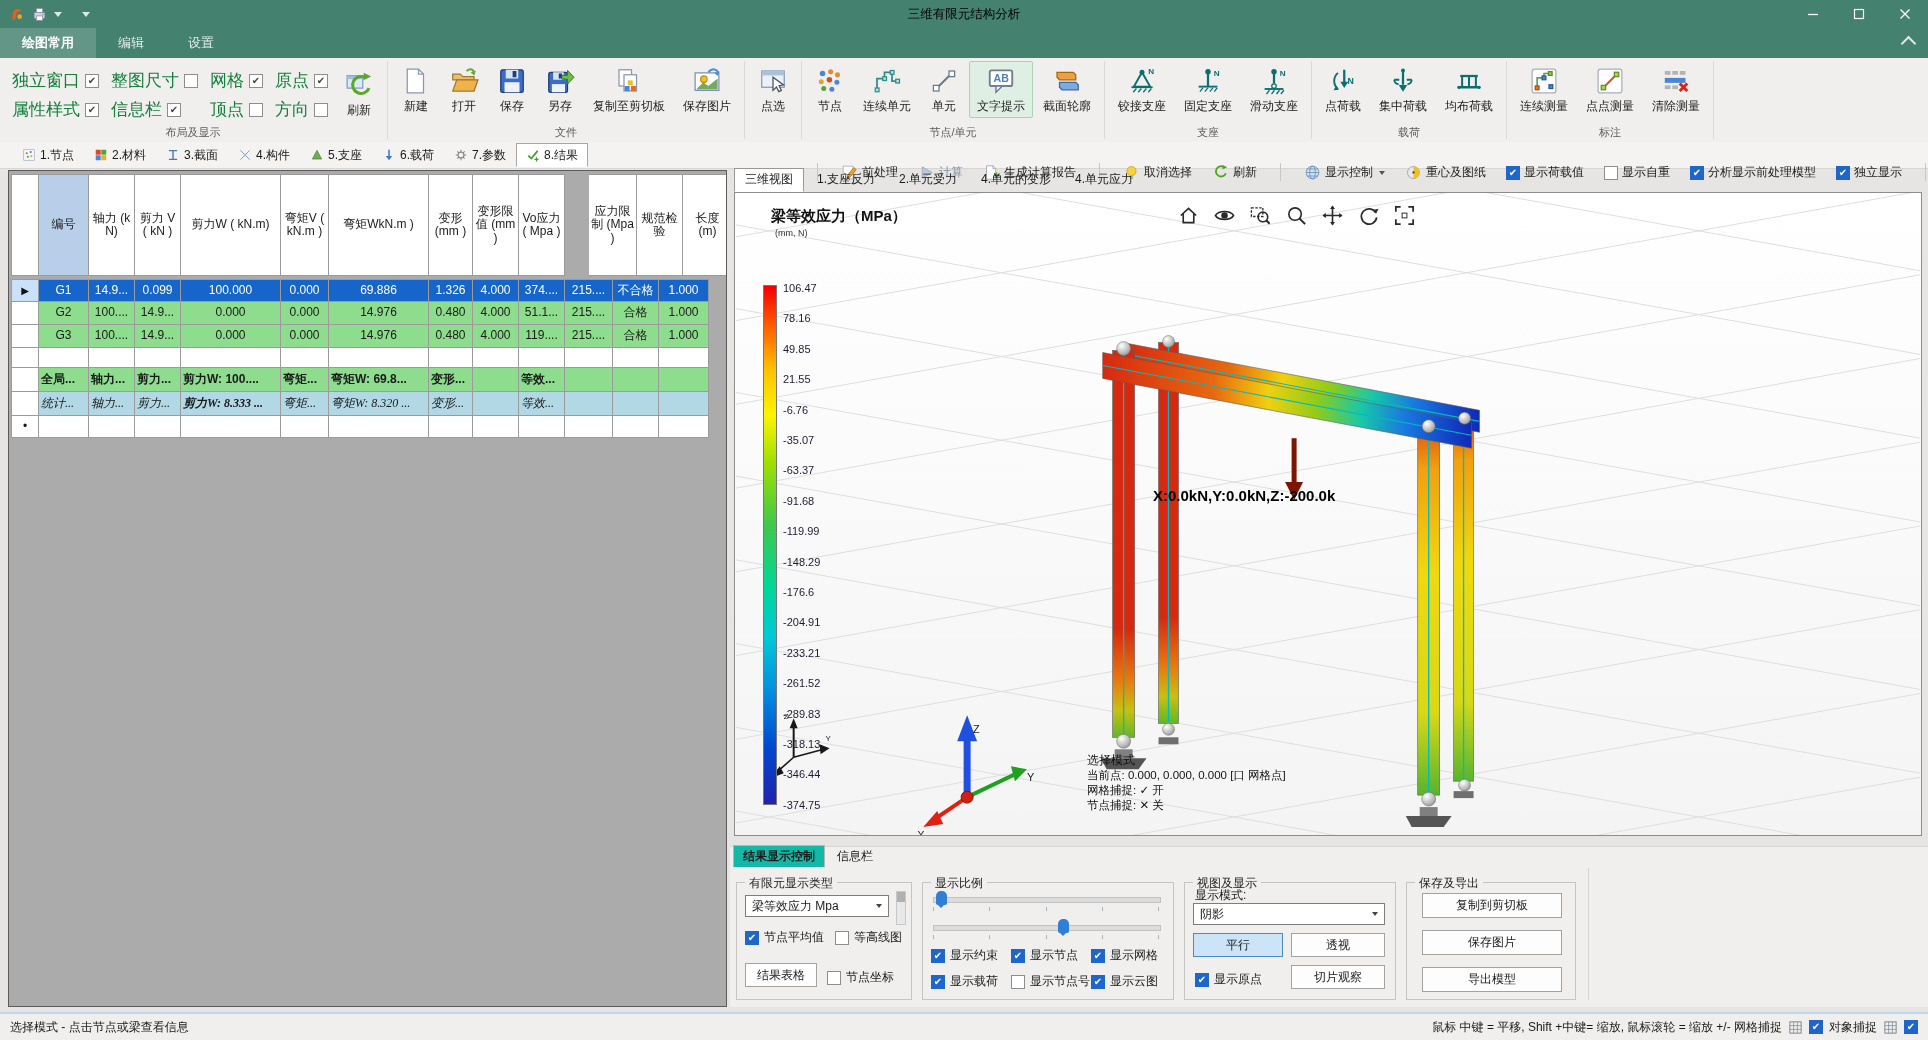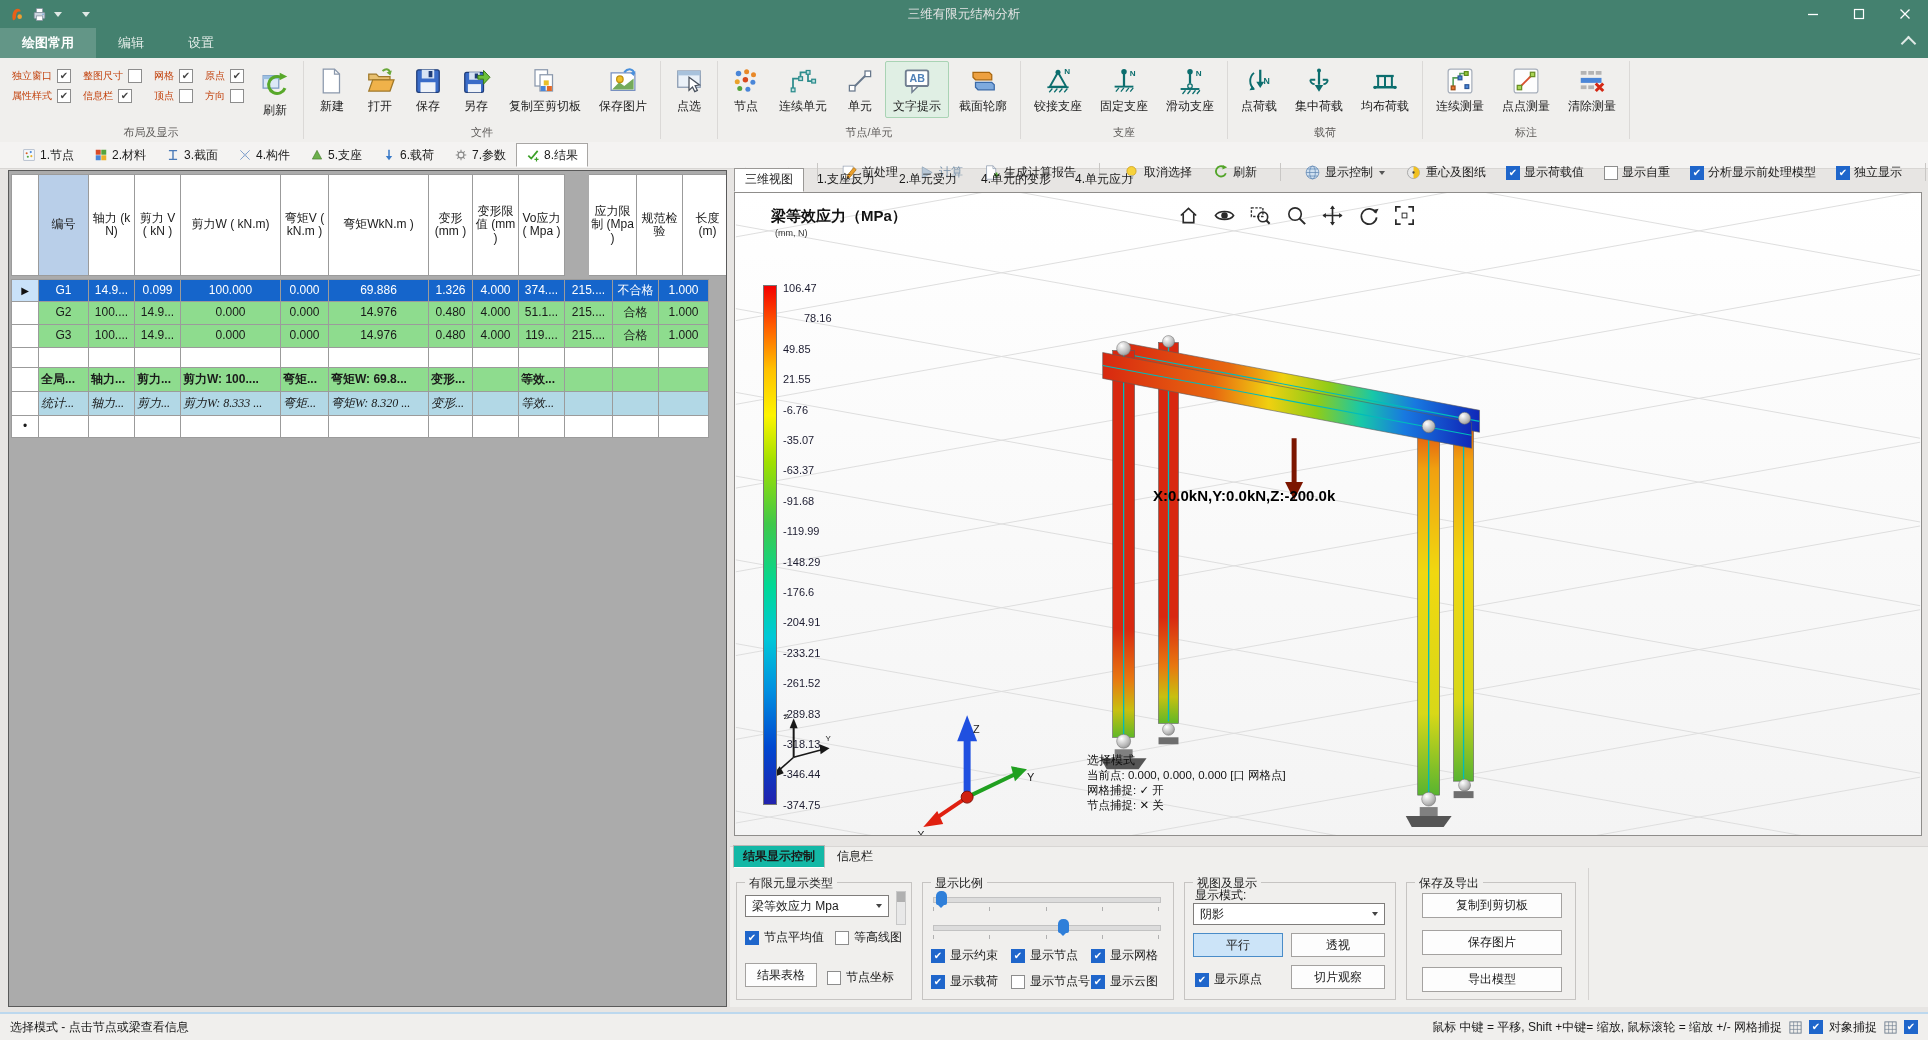--- a/index.html
+++ b/index.html
@@ -6,21 +6,21 @@
   body{width:1928px;height:1040px;overflow:hidden;background:#e7e5e3;
        font-family:"Liberation Sans","DejaVu Sans",sans-serif;font-size:12px;color:#1a1a1a;
        -webkit-font-smoothing:antialiased;position:relative}
   svg{display:block;width:100%;height:100%}
 
   
   .titlebar{position:absolute;left:0;top:0;width:1928px;height:28px;background:#44816f;display:flex;align-items:center}
   .tb-quick{display:flex;align-items:center;gap:6px;padding-left:8px}
   .tb-ic{width:17px;height:17px}
   .tb-caret{width:0;height:0;border-left:4px solid transparent;border-right:4px solid transparent;border-top:5px solid #dfe9e5}
-  .tb-title{position:absolute;left:0;right:0;text-align:center;color:#e5e5e5;font-size:12.5px;pointer-events:none}
+  .tb-title{position:absolute;left:0;right:0;text-align:center;color:#000000;font-size:12.5px;pointer-events:none}
   .tb-ctrls{position:absolute;right:0;top:0;display:flex;height:28px}
   .wbtn{width:46px;height:28px;display:flex;align-items:center;justify-content:center}
   .wbtn svg{width:12px;height:12px}
   
   .tabstrip{position:absolute;left:0;top:28px;width:1928px;height:30px;background:#44816f;display:flex;align-items:stretch}
   .mntab{padding:0 22px;display:flex;align-items:center;color:#e4ede9;font-size:13px}
   .mntab.active{background:rgba(255,255,255,.17);color:#ffffff;font-weight:bold}
   .strip-caret{position:absolute;right:14px;top:10px;width:9px;height:9px;border-left:2px solid #dfe9e5;border-top:2px solid #dfe9e5;transform:rotate(45deg)}
 
   
@@ -28,21 +28,21 @@
   .rgroup{display:flex;flex-direction:column;justify-content:space-between;padding:3px 4px 0 4px}
   .rg-body{display:flex;align-items:flex-start;gap:2px;flex:1}
   .rg-label{text-align:center;font-size:11px;color:#5c5a58;padding:1px 0 2px 0;white-space:nowrap}
   .vsep{width:1px;background:#dbd9d7;margin:3px 1px}
   .rbtn{display:flex;flex-direction:column;align-items:center;gap:2px;padding:4px 7px 2px 7px;border:1px solid transparent;border-radius:2px}
   .rbtn .rlbl{font-size:12px;white-space:nowrap;color:#222}
   .rbtn.hl{background:#e0efe4;border-color:#a9d3b4}
   .icn32{width:30px;height:30px;display:block}
   .cbgrid{display:grid;grid-template-columns:auto auto auto auto;gap:6px 12px;padding:8px 6px 0 8px;align-content:start}
   .cbitem{display:flex;align-items:center;gap:5px;white-space:nowrap}
-  .cblbl{font-size:10px;color:#c2410c}
+  .cblbl{font-size:17px;color:#15803d}
 
   .cb{width:14px;height:14px;border:1px solid #8d8d8d;background:#fff;display:inline-flex;align-items:center;justify-content:center;
       font-size:10px;line-height:1;color:#444;box-sizing:border-box;flex:0 0 auto}
   .cb.blue.on{background:#1f66cb;border-color:#1f66cb;color:#fff}
 
   
   .subbar{position:absolute;left:0;top:142px;width:1928px;height:26px;background:#f4f3f2;border-bottom:1px solid #d8d6d4;display:flex;align-items:center}
   .modeltabs{display:flex;align-items:stretch;height:24px;margin-left:12px}
   .mtab{display:flex;align-items:center;gap:4px;padding:0 9px;font-size:12px;border:1px solid transparent;white-space:nowrap}
   .mtab.active{background:#fff;border-color:#a8a6a4;border-bottom-color:#fff}
@@ -797,21 +797,21 @@
         <div class="t-cell" style="width: 46px; height: 24px;">等效...</div>
         <div class="t-cell" style="width: 48px; height: 24px;"></div>
         <div class="t-cell" style="width: 46px; height: 24px;"></div>
         <div class="t-cell" style="width: 50px; height: 24px;"></div>
       </div>
       <div class="t-row r-stat">
         <div class="t-cell sel" style="width: 28px; height: 24px;"></div>
         <div class="t-cell" style="width: 50px; height: 24px;">统计...</div>
         <div class="t-cell" style="width: 46px; height: 24px;">轴力...</div>
         <div class="t-cell" style="width: 46px; height: 24px;">剪力...</div>
-        <div class="t-cell" style="width: 100px; height: 24px;">剪力W: 8.333 ...</div>
+        <div class="t-cell" style="width: 100px; height: 24px; font-weight: bold;">剪力W: 8.333 ...</div>
         <div class="t-cell" style="width: 48px; height: 24px;">弯矩...</div>
         <div class="t-cell" style="width: 100px; height: 24px;">弯矩W: 8.320 ...</div>
         <div class="t-cell" style="width: 44px; height: 24px;">变形...</div>
         <div class="t-cell" style="width: 46px; height: 24px;"></div>
         <div class="t-cell" style="width: 46px; height: 24px;">等效...</div>
         <div class="t-cell" style="width: 48px; height: 24px;"></div>
         <div class="t-cell" style="width: 46px; height: 24px;"></div>
         <div class="t-cell" style="width: 50px; height: 24px;"></div>
       </div>
       <div class="t-row r-bul">
@@ -997,21 +997,21 @@
         <svg viewBox="0 0 24 24">
           <path d="M3 8 V3 h5 M16 3 h5 v5 M21 16 v5 h-5 M8 21 H3 v-5" fill="none" stroke="#2a2a2a" stroke-width="1.8"></path>
           <rect x="9.5" y="9.5" width="5" height="5" fill="none" stroke="#2a2a2a"></rect>
         </svg>
       </div>
     </div>
 
   <div class="legendbar"></div>
   <div id="legend-labels">
       <div class="leg-lab" style="top: 95px;">106.47</div>
-      <div class="leg-lab" style="top: 125.4px; margin-left: 21px;">78.16</div>
+      <div class="leg-lab" style="top: 125.4px;">78.16</div>
       <div class="leg-lab" style="top: 155.8px;">49.85</div>
       <div class="leg-lab" style="top: 186.2px;">21.55</div>
       <div class="leg-lab" style="top: 216.6px;">-6.76</div>
       <div class="leg-lab" style="top: 247px;">-35.07</div>
       <div class="leg-lab" style="top: 277.4px;">-63.37</div>
       <div class="leg-lab" style="top: 307.8px;">-91.68</div>
       <div class="leg-lab" style="top: 338.2px;">-119.99</div>
       <div class="leg-lab" style="top: 368.6px;">-148.29</div>
       <div class="leg-lab" style="top: 399px;">-176.6</div>
       <div class="leg-lab" style="top: 429.4px;">-204.91</div>

